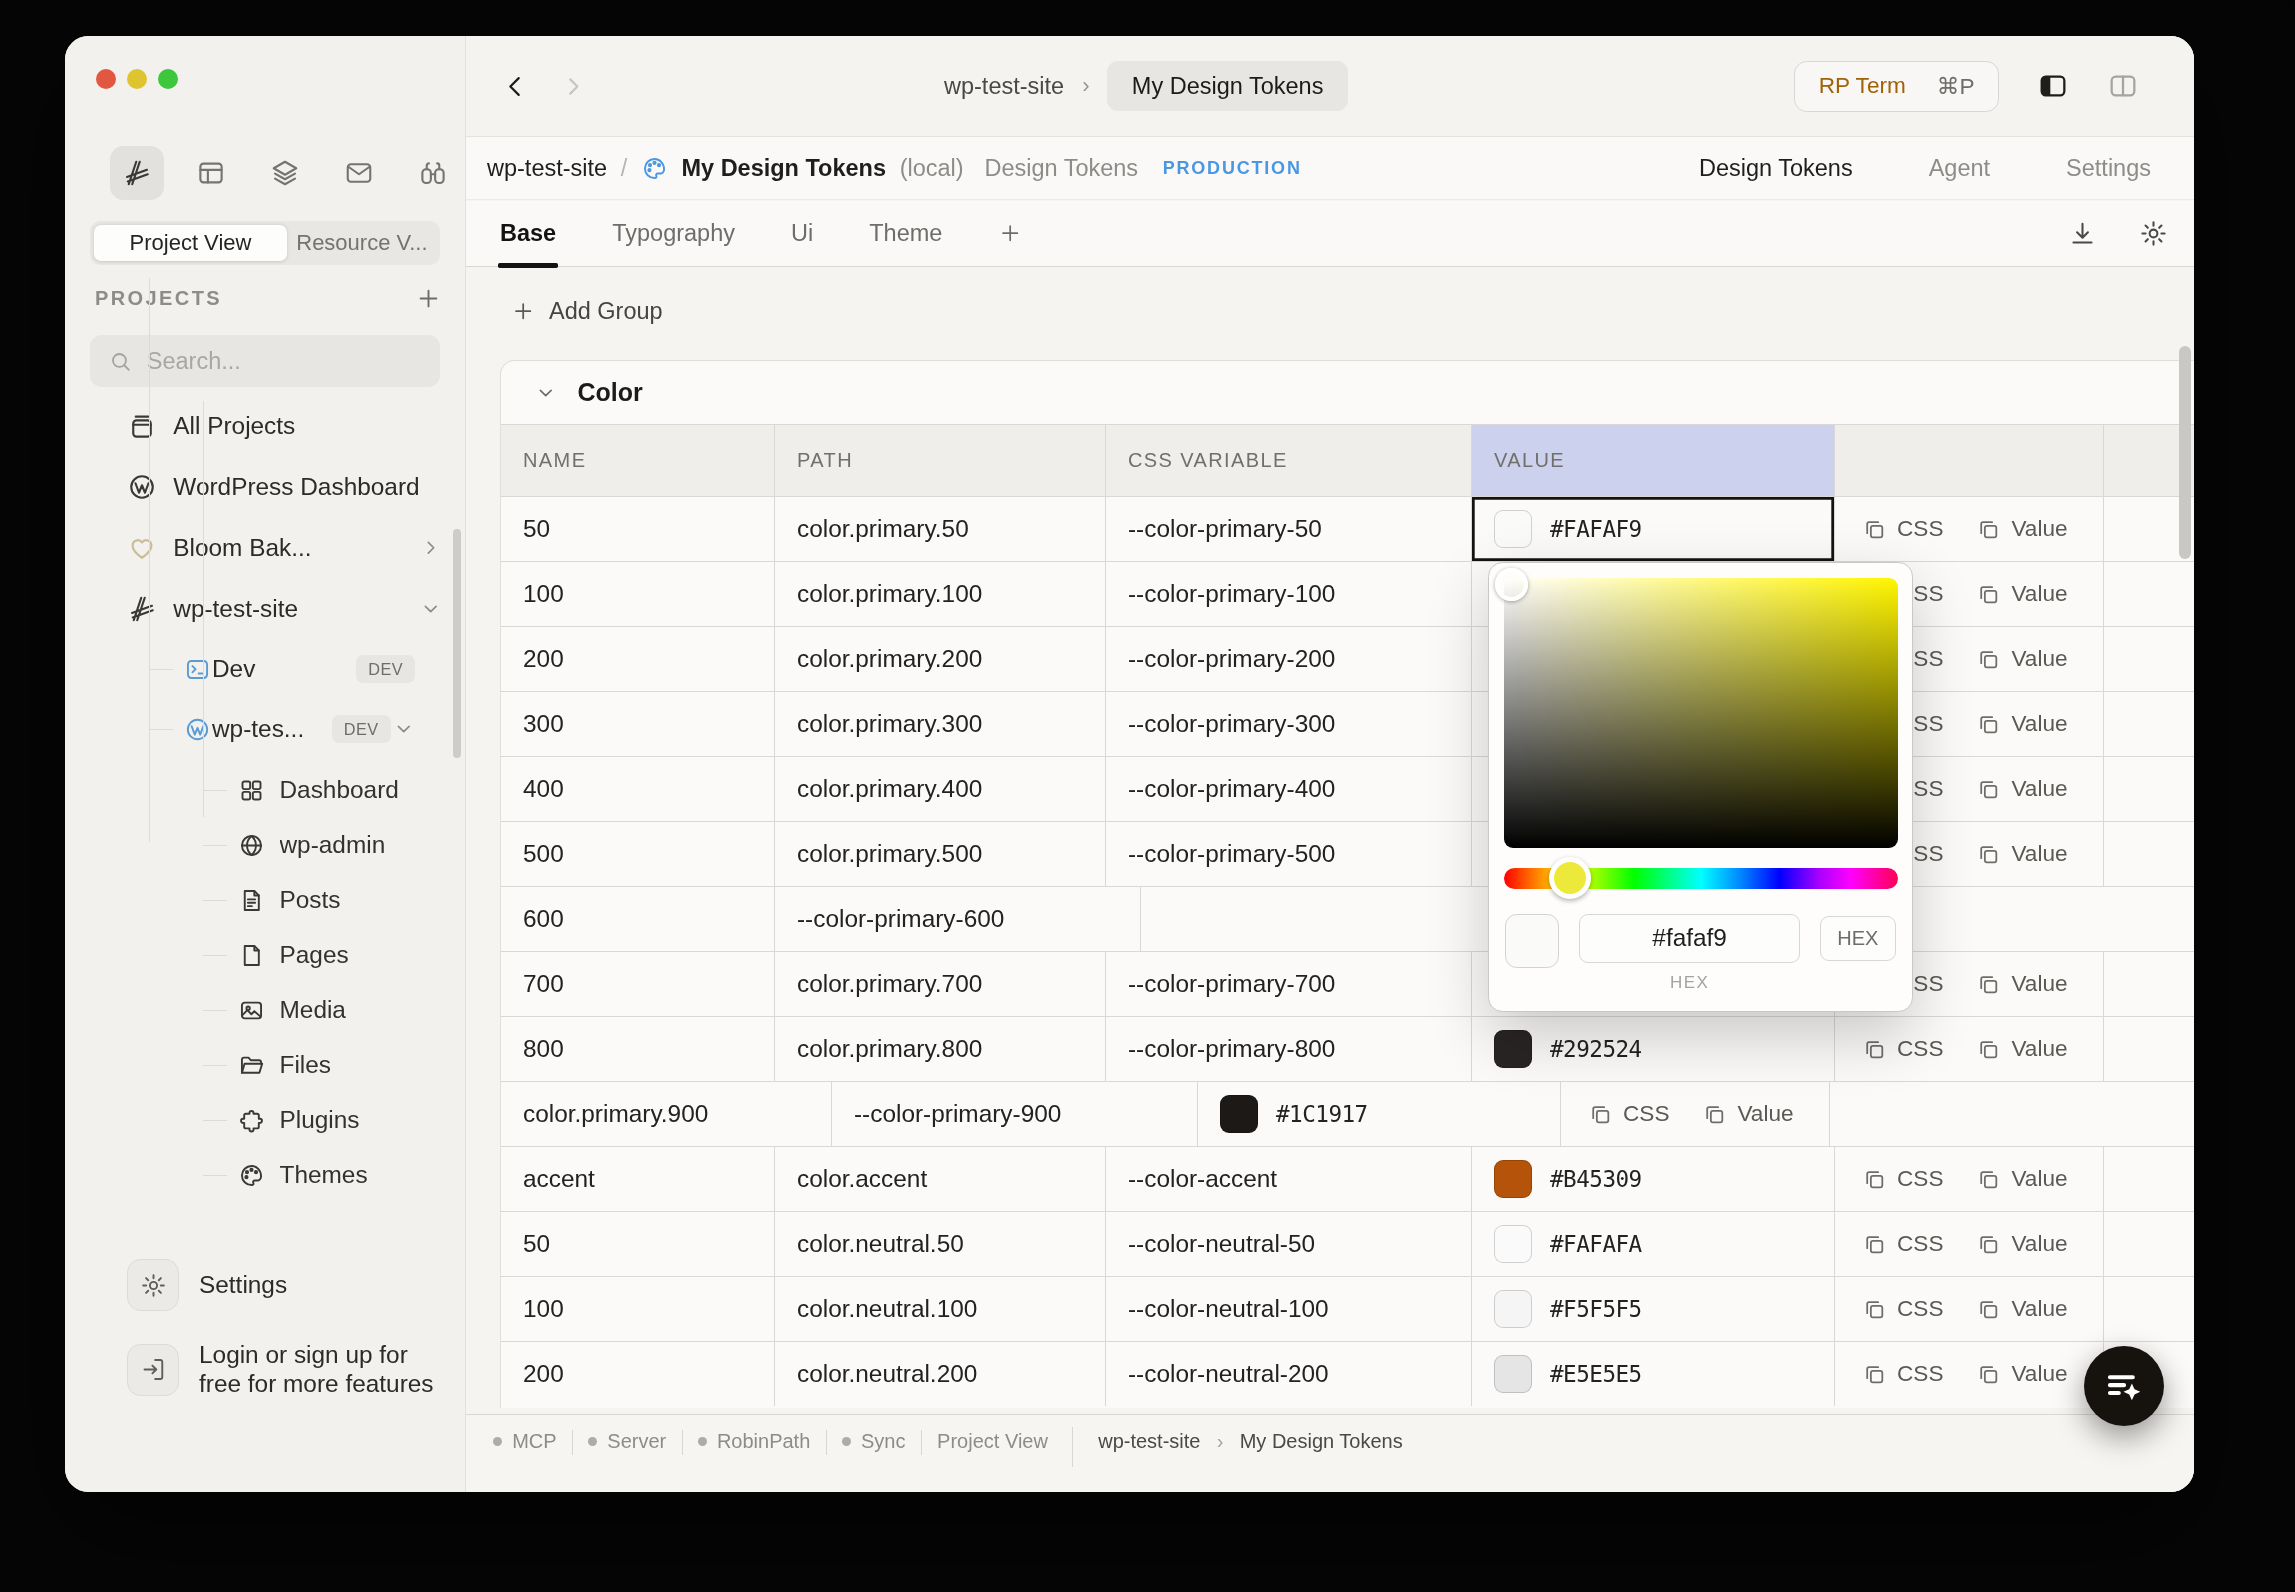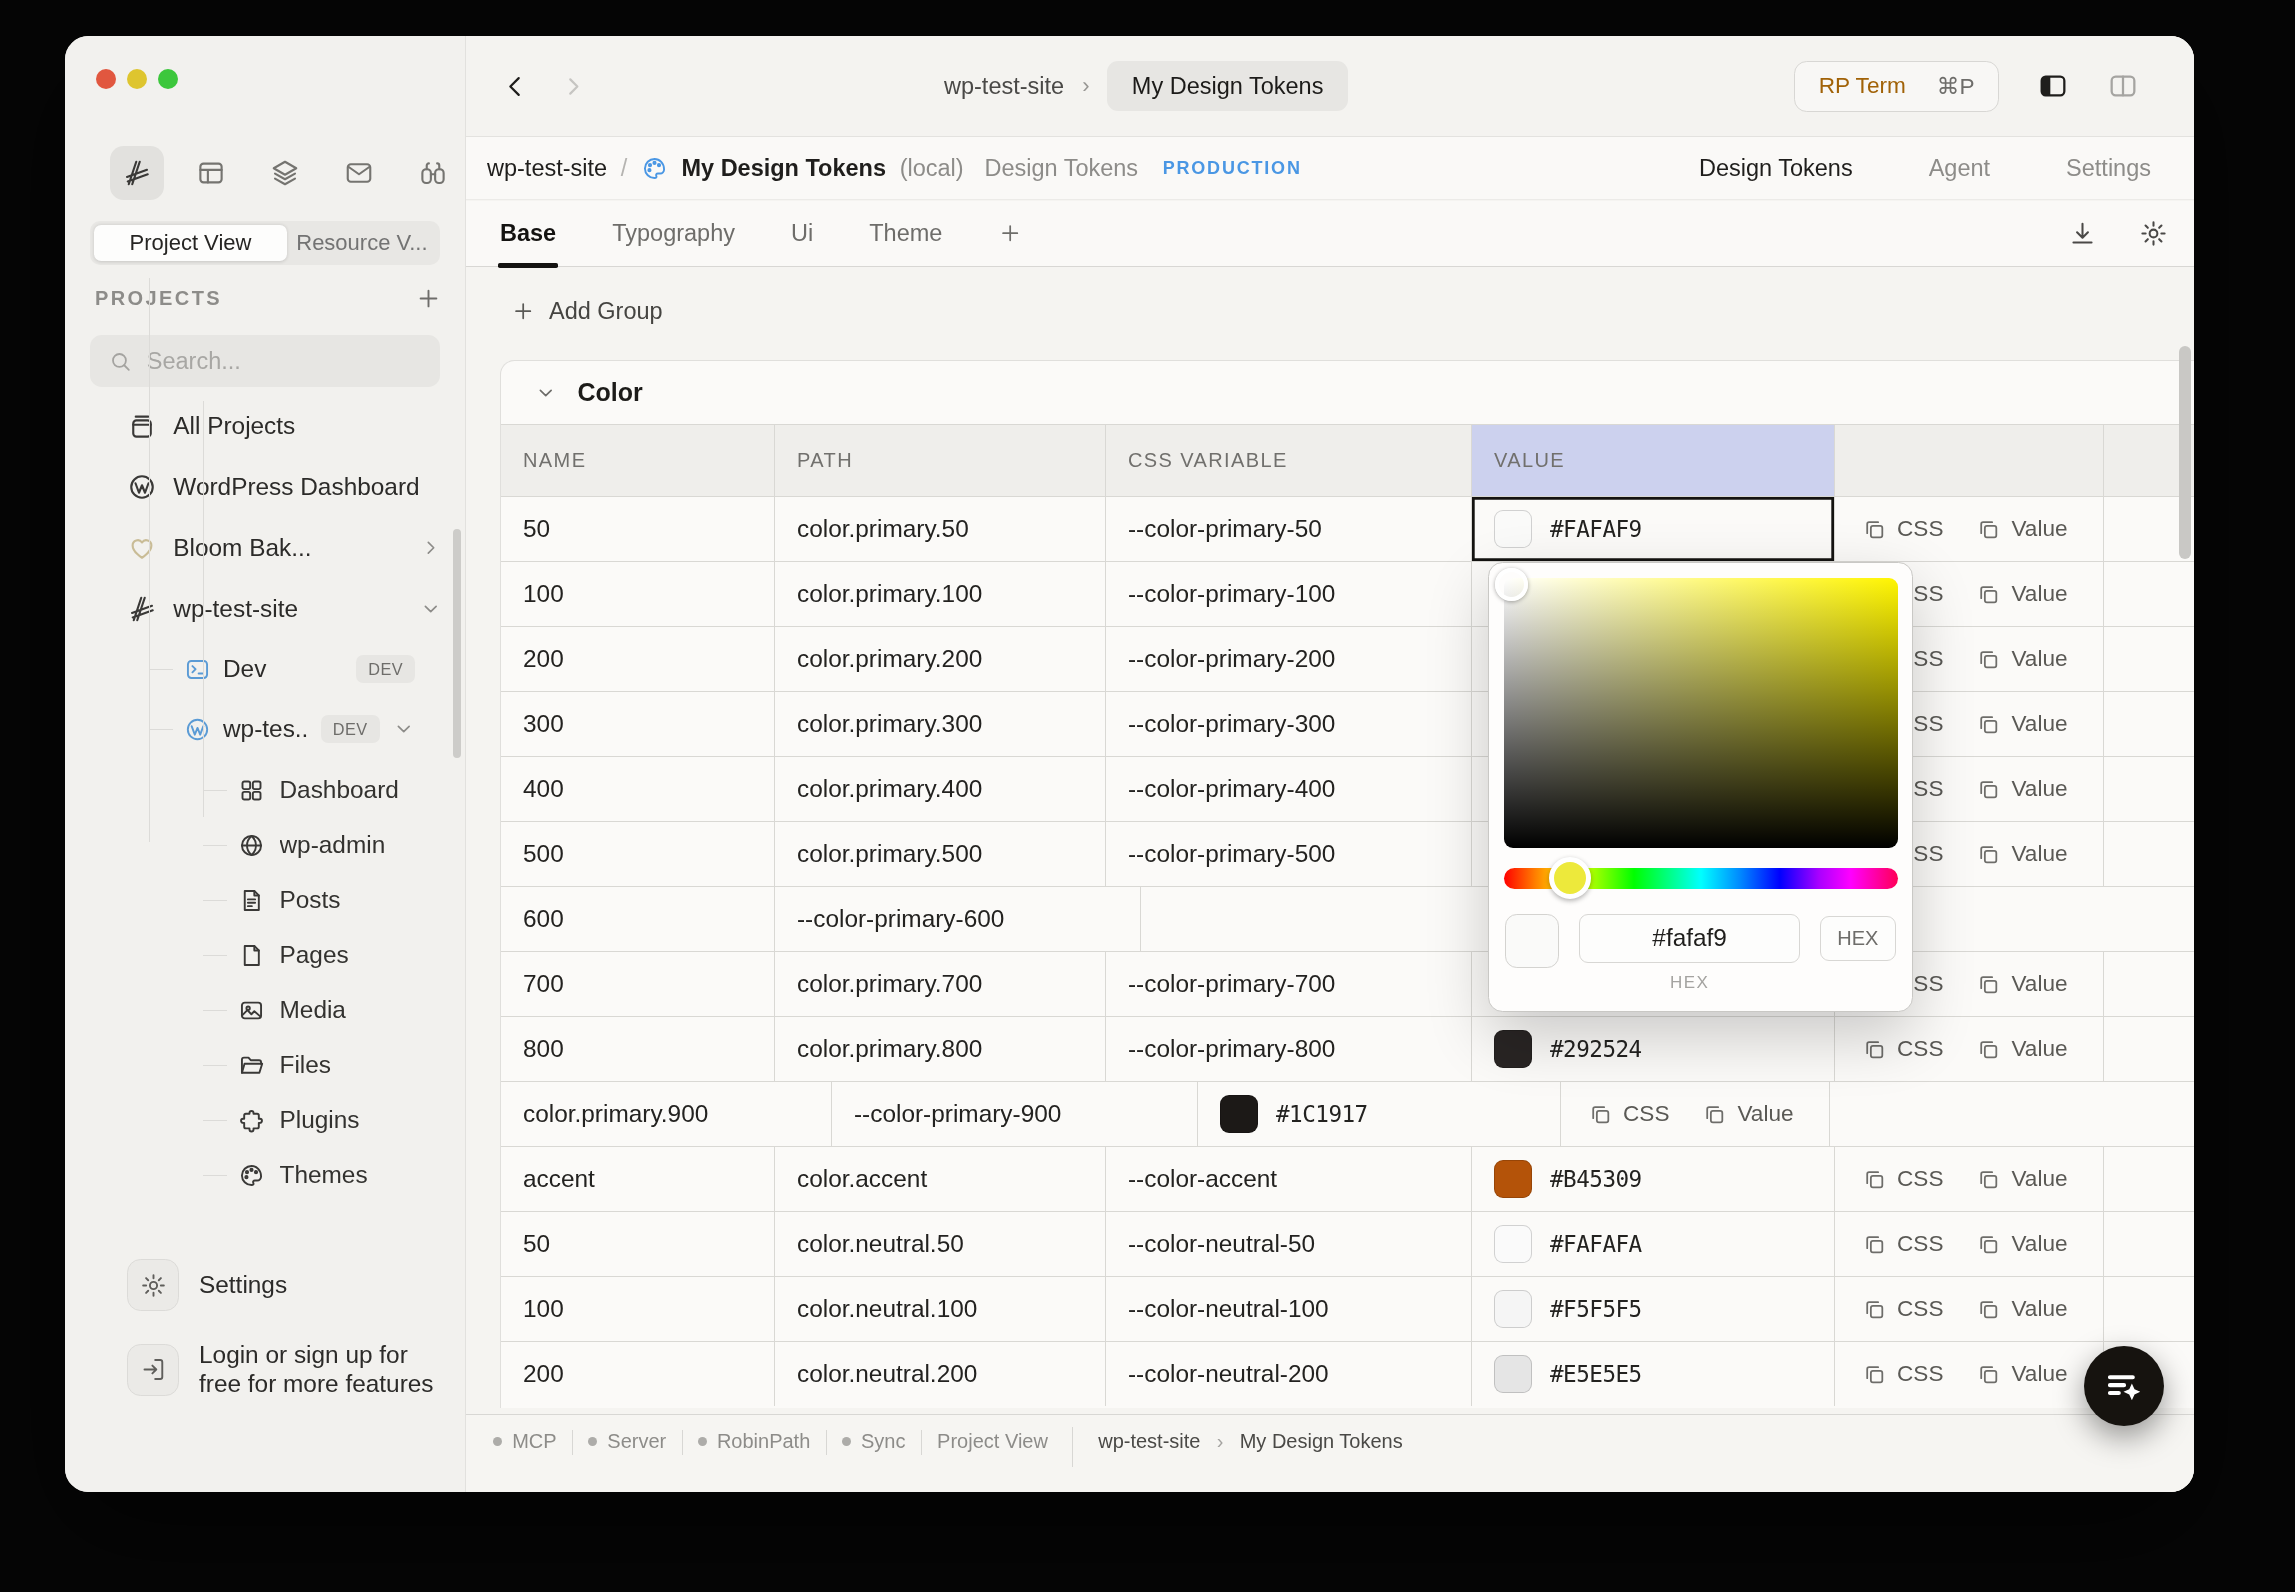--- a/index.html
+++ b/index.html
@@ -26,21 +26,21 @@
   .projects-label{font-size:20px;font-weight:700;letter-spacing:2.4px;color:#8D8C89;}
   .plus-btn{color:#6E6D6A;} .plus-btn svg{width:27px;height:27px;}
   .search{position:absolute;top:299px;left:25px;width:350px;height:52px;background:#E7E6E3;border-radius:11.8px;
     display:flex;align-items:center;padding:0 18px;gap:11.8px;color:#A4A3A0;}
   .search svg{width:25px;height:25px;flex:none;}
   .search input{border:none;background:transparent;outline:none;font-size:23.5px;color:#3A3937;width:262px;font-family:inherit;}
   .search input::placeholder{color:#A8A7A4;}
   .side-list{position:absolute;top:359px;left:0;right:0;}
   .srow{display:flex;align-items:center;position:relative;}
   .row0{height:61px;padding:0 22.6px 0 62px;gap:16.3px;}
-  .row1{height:60px;padding:0 50px 0 119px;gap:12px;}
+  .row1{height:60px;padding:0 50px 0 119px;gap:1px;}
   .row2{height:55px;padding:0 25px 0 173px;gap:14.5px;}
   .srow .it{flex:none;color:#3A3937;} .row0 .it svg{width:30px;height:30px;} .row1 .it svg,.row2 .it svg{width:27px;height:27px;}
   .srow .lbl{font-size:24.4px;color:#2C2B29;white-space:nowrap;overflow:hidden;flex:1;}
   .row2 .lbl{color:#33322F;}
   .srow .chev{flex:none;color:#8D8C89;} .srow .chev svg{width:23.5px;height:23.5px;}
   .row0.selected::before{content:"";position:absolute;left:45px;right:21px;top:2.7px;bottom:2.7px;background:#E3E2DF;border-radius:13.6px;z-index:-1;}
   .it.blue{color:#5B9BD5;} .it.tan{color:#C9BC96;}
   .badge{flex:none;background:#E7E6E3;border-radius:7.2px;padding:4.5px 11.8px;font-size:16.3px;letter-spacing:0.5px;color:#6E6D6A;font-weight:500;}
   .row1 .lbl,.row2 .lbl{flex:1;}
   .tree-v{position:absolute;width:1.4px;background:#DCDBD8;}

